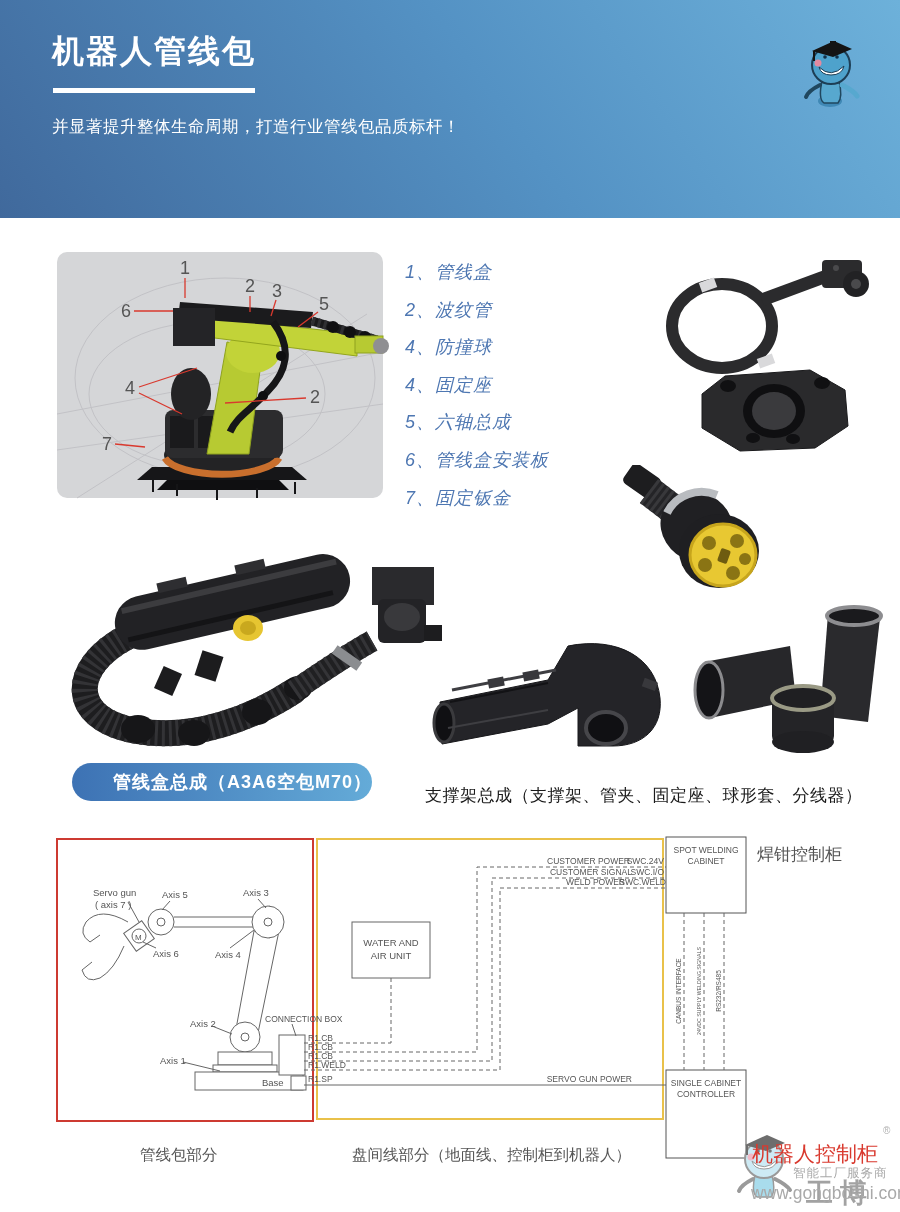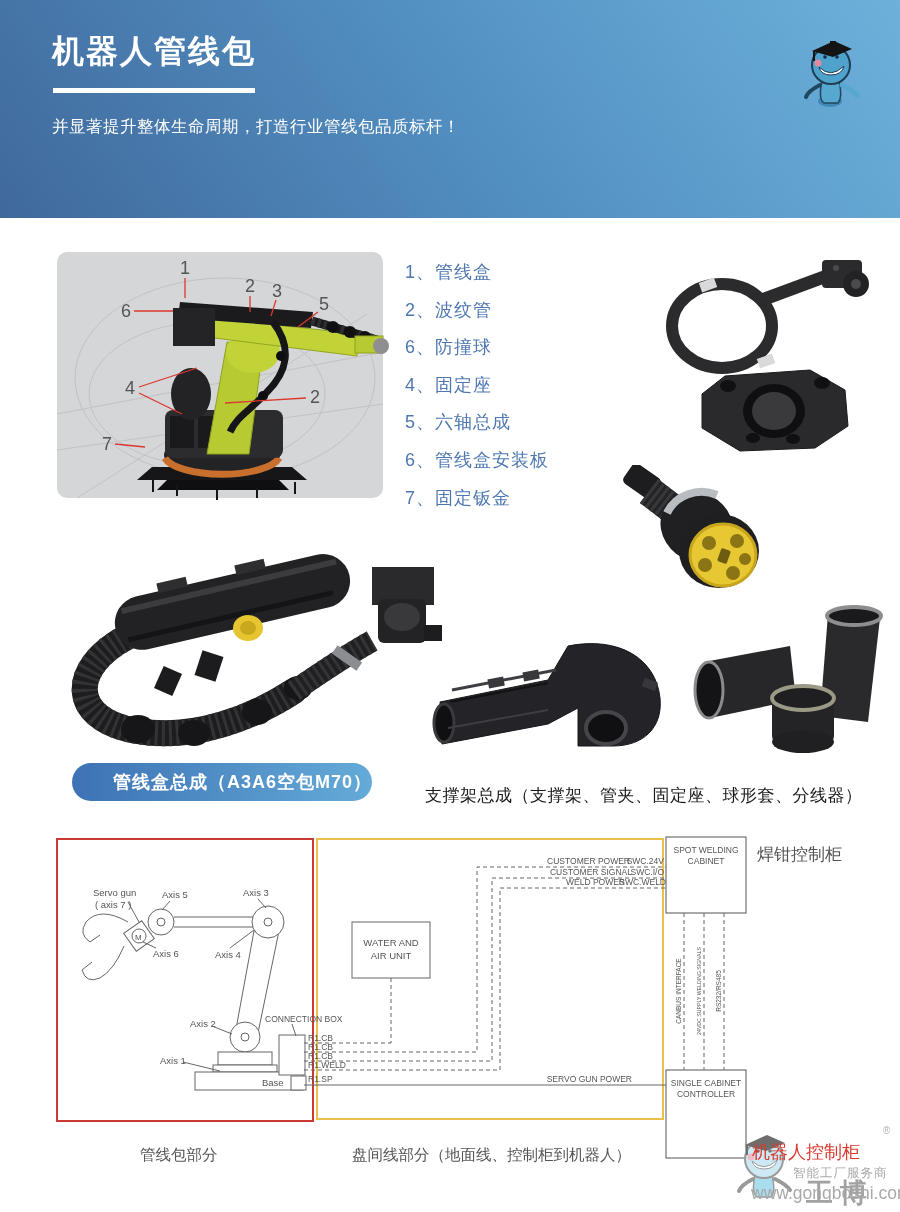--- a/index.html
+++ b/index.html
@@ -8,21 +8,21 @@
   .abs{position:absolute;}
   
   .header{left:0;top:0;width:900px;height:218px;
           background:linear-gradient(55deg,#40699c 0%,#5492c4 55%,#6db1da 100%);}
   .header h1{position:absolute;left:52px;top:30px;margin:0;color:#fff;font-size:32px;
              font-weight:bold;letter-spacing:2px;}
   .title-underline{left:53px;top:88px;width:202px;height:5px;background:#fff;}
   .desc{left:52px;top:110px;width:740px;color:#fff;font-size:16.5px;line-height:33px;
         font-weight:500;letter-spacing:.5px;}
   
-  .parts{left:405px;top:254px;width:250px;}
+  .parts{left:405px;top:254px;width:250px;font-style:italic;}
   .parts .item{height:37.6px;line-height:37.6px;color:#4e77b2;font-size:18px;letter-spacing:1px;}
   
   .robot-panel{left:57px;top:252px;width:326px;height:246px;background:#d5d6d8;border-radius:10px;}
   
   .pill{left:72px;top:763px;width:300px;height:38px;border-radius:19px;
         background:linear-gradient(90deg,#3d72b4,#64abd8);color:#fff;font-size:18px;
         font-weight:bold;text-align:right;line-height:38px;letter-spacing:1px;}
   .support-caption{left:425px;top:784px;width:440px;color:#1a1a1a;font-size:17px;letter-spacing:.5px;}
   
   .diagram-svg{left:40px;top:830px;}
@@ -30,21 +30,21 @@
   svg text{fill:#555;}
   .eng{stroke:#666;stroke-width:1;fill:none;}
   .engd{stroke:#666;stroke-width:1;fill:none;stroke-dasharray:4 3;}
   
   .watermark{left:733px;top:1123px;width:167px;height:90px;color:#a9a9a9;}
   .wm-brand{position:absolute;left:73px;top:8px;font-family:"Liberation Serif",serif;
             font-size:27px;font-weight:bold;letter-spacing:7px;color:#a2a2a2;margin-top:44px;}
   .wm-reg{position:absolute;left:150px;top:2px;font-size:10px;color:#b0b0b0;}
   .wm-slogan{position:absolute;left:60px;top:42px;font-size:12.5px;letter-spacing:1px;color:#a9a9a9;}
   .wm-url{position:absolute;left:18px;top:60px;font-size:17.5px;color:#a9a9a9;}
-  .robot-cabinet-label{left:752px;top:1140px;color:#d9392e;font-size:18px;z-index:5;}
+  .robot-cabinet-label{left:752px;top:1140px;color:#d9392e;font-size:21px;z-index:5;}
 </style>
 </head>
 <body>
 
 <div class="page">
 
   <div class="abs header">
     <h1>机器人管线包</h1>
     <div class="abs title-underline"></div>
     <div class="abs desc">
@@ -131,21 +131,21 @@
         <text x="73" y="142" fill="#d9392e">4</text>
         <text x="258" y="151" fill="#d9392e">2</text>
         <text x="50" y="198" fill="#d9392e">7</text>
       </g>
     </svg>
   </div>
 
   <div class="abs parts">
     <div class="item">1、管线盒</div>
     <div class="item">2、波纹管</div>
-    <div class="item">6、防撞球</div>
+    <div class="item">4、防撞球</div>
     <div class="item">4、固定座</div>
     <div class="item">5、六轴总成</div>
     <div class="item">6、管线盒安装板</div>
     <div class="item">7、固定钣金</div>
   </div>
 
   <svg class="abs" style="left:640px;top:248px" width="250" height="210" viewBox="0 0 250 210">
     <ellipse cx="82" cy="78" rx="50" ry="42" fill="none" stroke="#2b2b2d" stroke-width="12"></ellipse>
     <rect x="60" y="32" width="16" height="10" fill="#d9d9db" transform="rotate(-20 68 37)"></rect>
     <rect x="118" y="108" width="16" height="10" fill="#d9d9db" transform="rotate(-20 126 113)"></rect>

